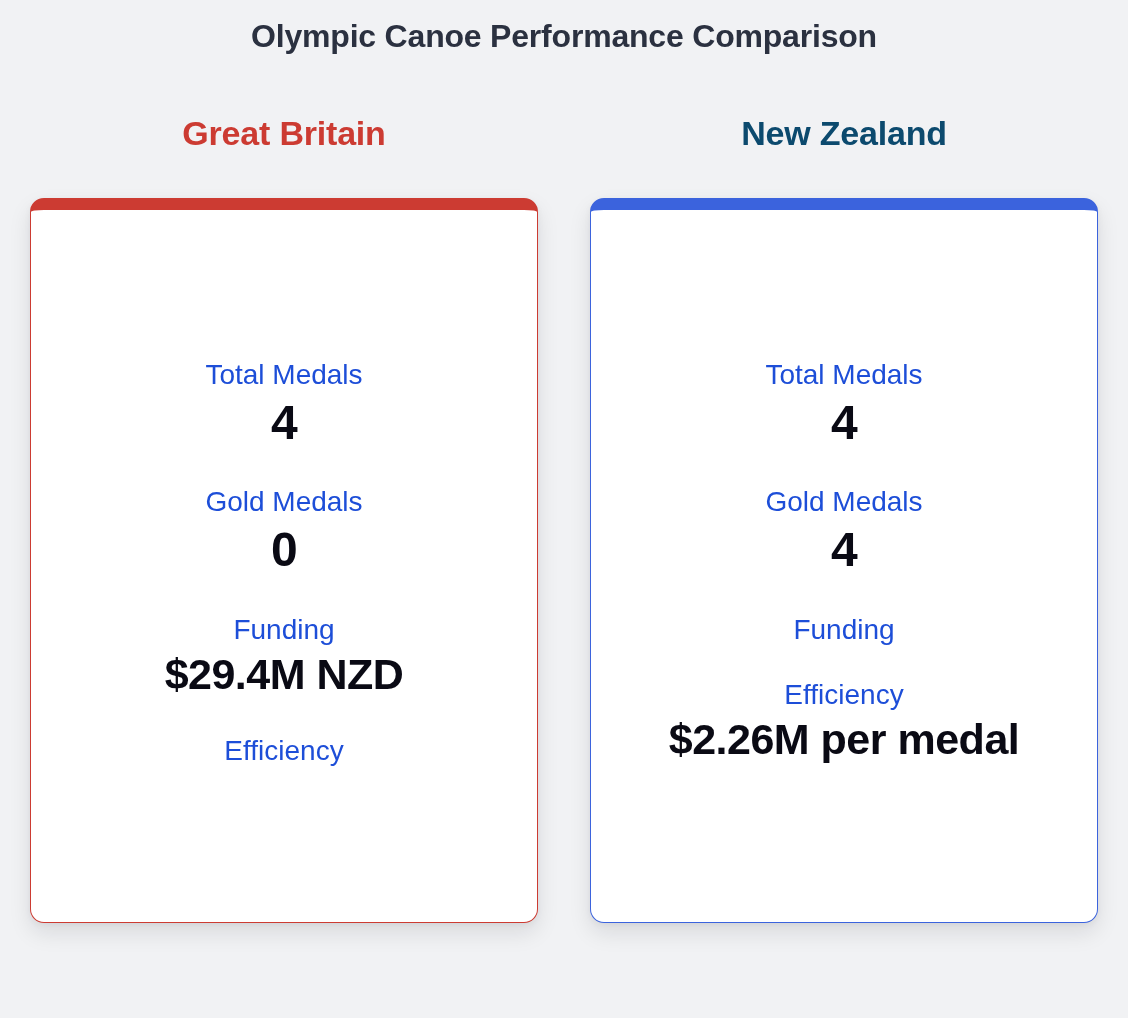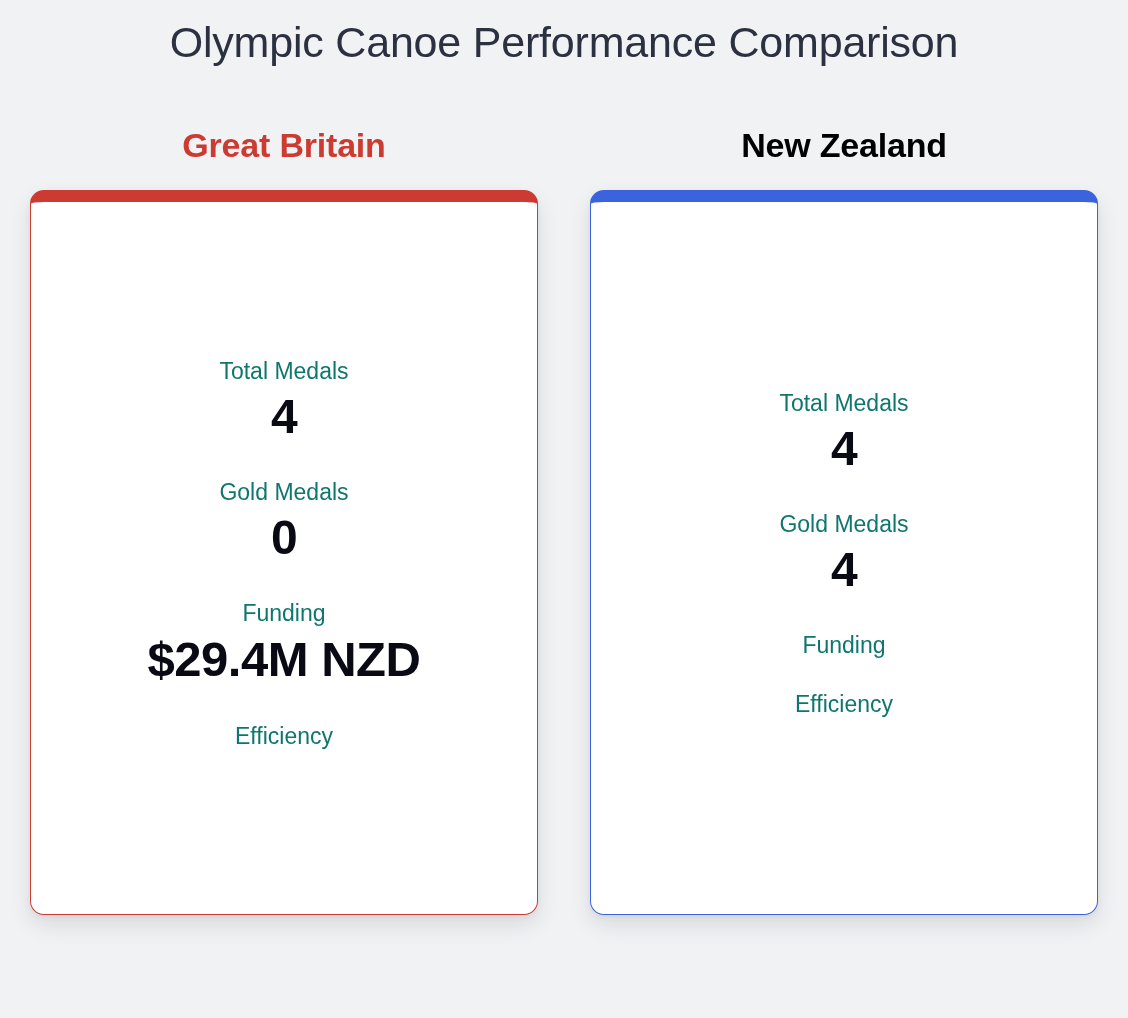--- a/index.html
+++ b/index.html
@@ -18,22 +18,22 @@
     width: 1128px;
     height: 1018px;
     position: relative;
     box-sizing: border-box;
   }
 
   .page-title {
     margin: 0;
     padding-top: 18px;
     text-align: center;
-    font-size: 43px;
-    font-weight: normal;
+    font-size: 32px;
+    font-weight: bold;
     letter-spacing: -0.2px;
     color: #2b3140;
     line-height: 1.15;
   }
 
   .cards-row {
     display: flex;
     justify-content: center;
     gap: 52px;
     margin-top: 60px;
@@ -44,21 +44,21 @@
     display: flex;
     flex-direction: column;
     align-items: stretch;
   }
 
   .team-name {
     text-align: center;
     font-size: 34px;
     font-weight: bold;
     line-height: 1.1;
-    margin-bottom: 25px;
+    margin-bottom: 46px;
     letter-spacing: -0.2px;
   }
 
   .stat-card {
     background: #ffffff;
     border-radius: 14px;
     border-style: solid;
     border-width: 1px;
     border-top-width: 12px;
     box-sizing: border-box;
@@ -75,36 +75,36 @@
   .stat-block {
     width: 100%;
     text-align: center;
   }
 
   .stat-block + .stat-block {
     margin-top: 30px;
   }
 
   .stat-label {
-    font-size: 23px;
+    font-size: 28px;
     font-weight: normal;
-    color: #0f766e;
+    color: #1d4ed8;
     line-height: 1.25;
   }
 
   .stat-value {
     font-size: 48px;
     font-weight: bold;
     color: #0a0a14;
     line-height: 1.3;
     letter-spacing: -0.5px;
   }
 
   .stat-value.wide {
-    font-size: 49px;
+    font-size: 43px;
   }
 </style>
 </head>
 <body style="background: rgb(241, 242, 244);">
 
 <div class="page">
 
   <h1 class="page-title" style="color: rgb(43, 49, 64);">Olympic Canoe Performance Comparison</h1>
 
   <div class="cards-row">
@@ -129,38 +129,39 @@
         </div>
 
         <div class="stat-block">
           <div class="stat-label">Efficiency</div>
         </div>
 
       </div>
     </div>
 
     <div class="team-column">
-      <div class="team-name" style="color: #000000;">New Zealand</div>
+      <div class="team-name" style="color: #0c4a6e;">New Zealand</div>
       <div class="stat-card" style="border-color: rgb(59, 99, 221);">
 
         <div class="stat-block">
           <div class="stat-label">Total Medals</div>
           <div class="stat-value">4</div>
         </div>
 
         <div class="stat-block">
           <div class="stat-label">Gold Medals</div>
           <div class="stat-value">4</div>
         </div>
 
         <div class="stat-block">
           <div class="stat-label">Funding</div>
         </div>
 
         <div class="stat-block">
           <div class="stat-label">Efficiency</div>
+          <div class="stat-value wide">$2.26M per medal</div>
         </div>
 
       </div>
     </div>
 
   </div>
 </div>
 
 </body></html>

